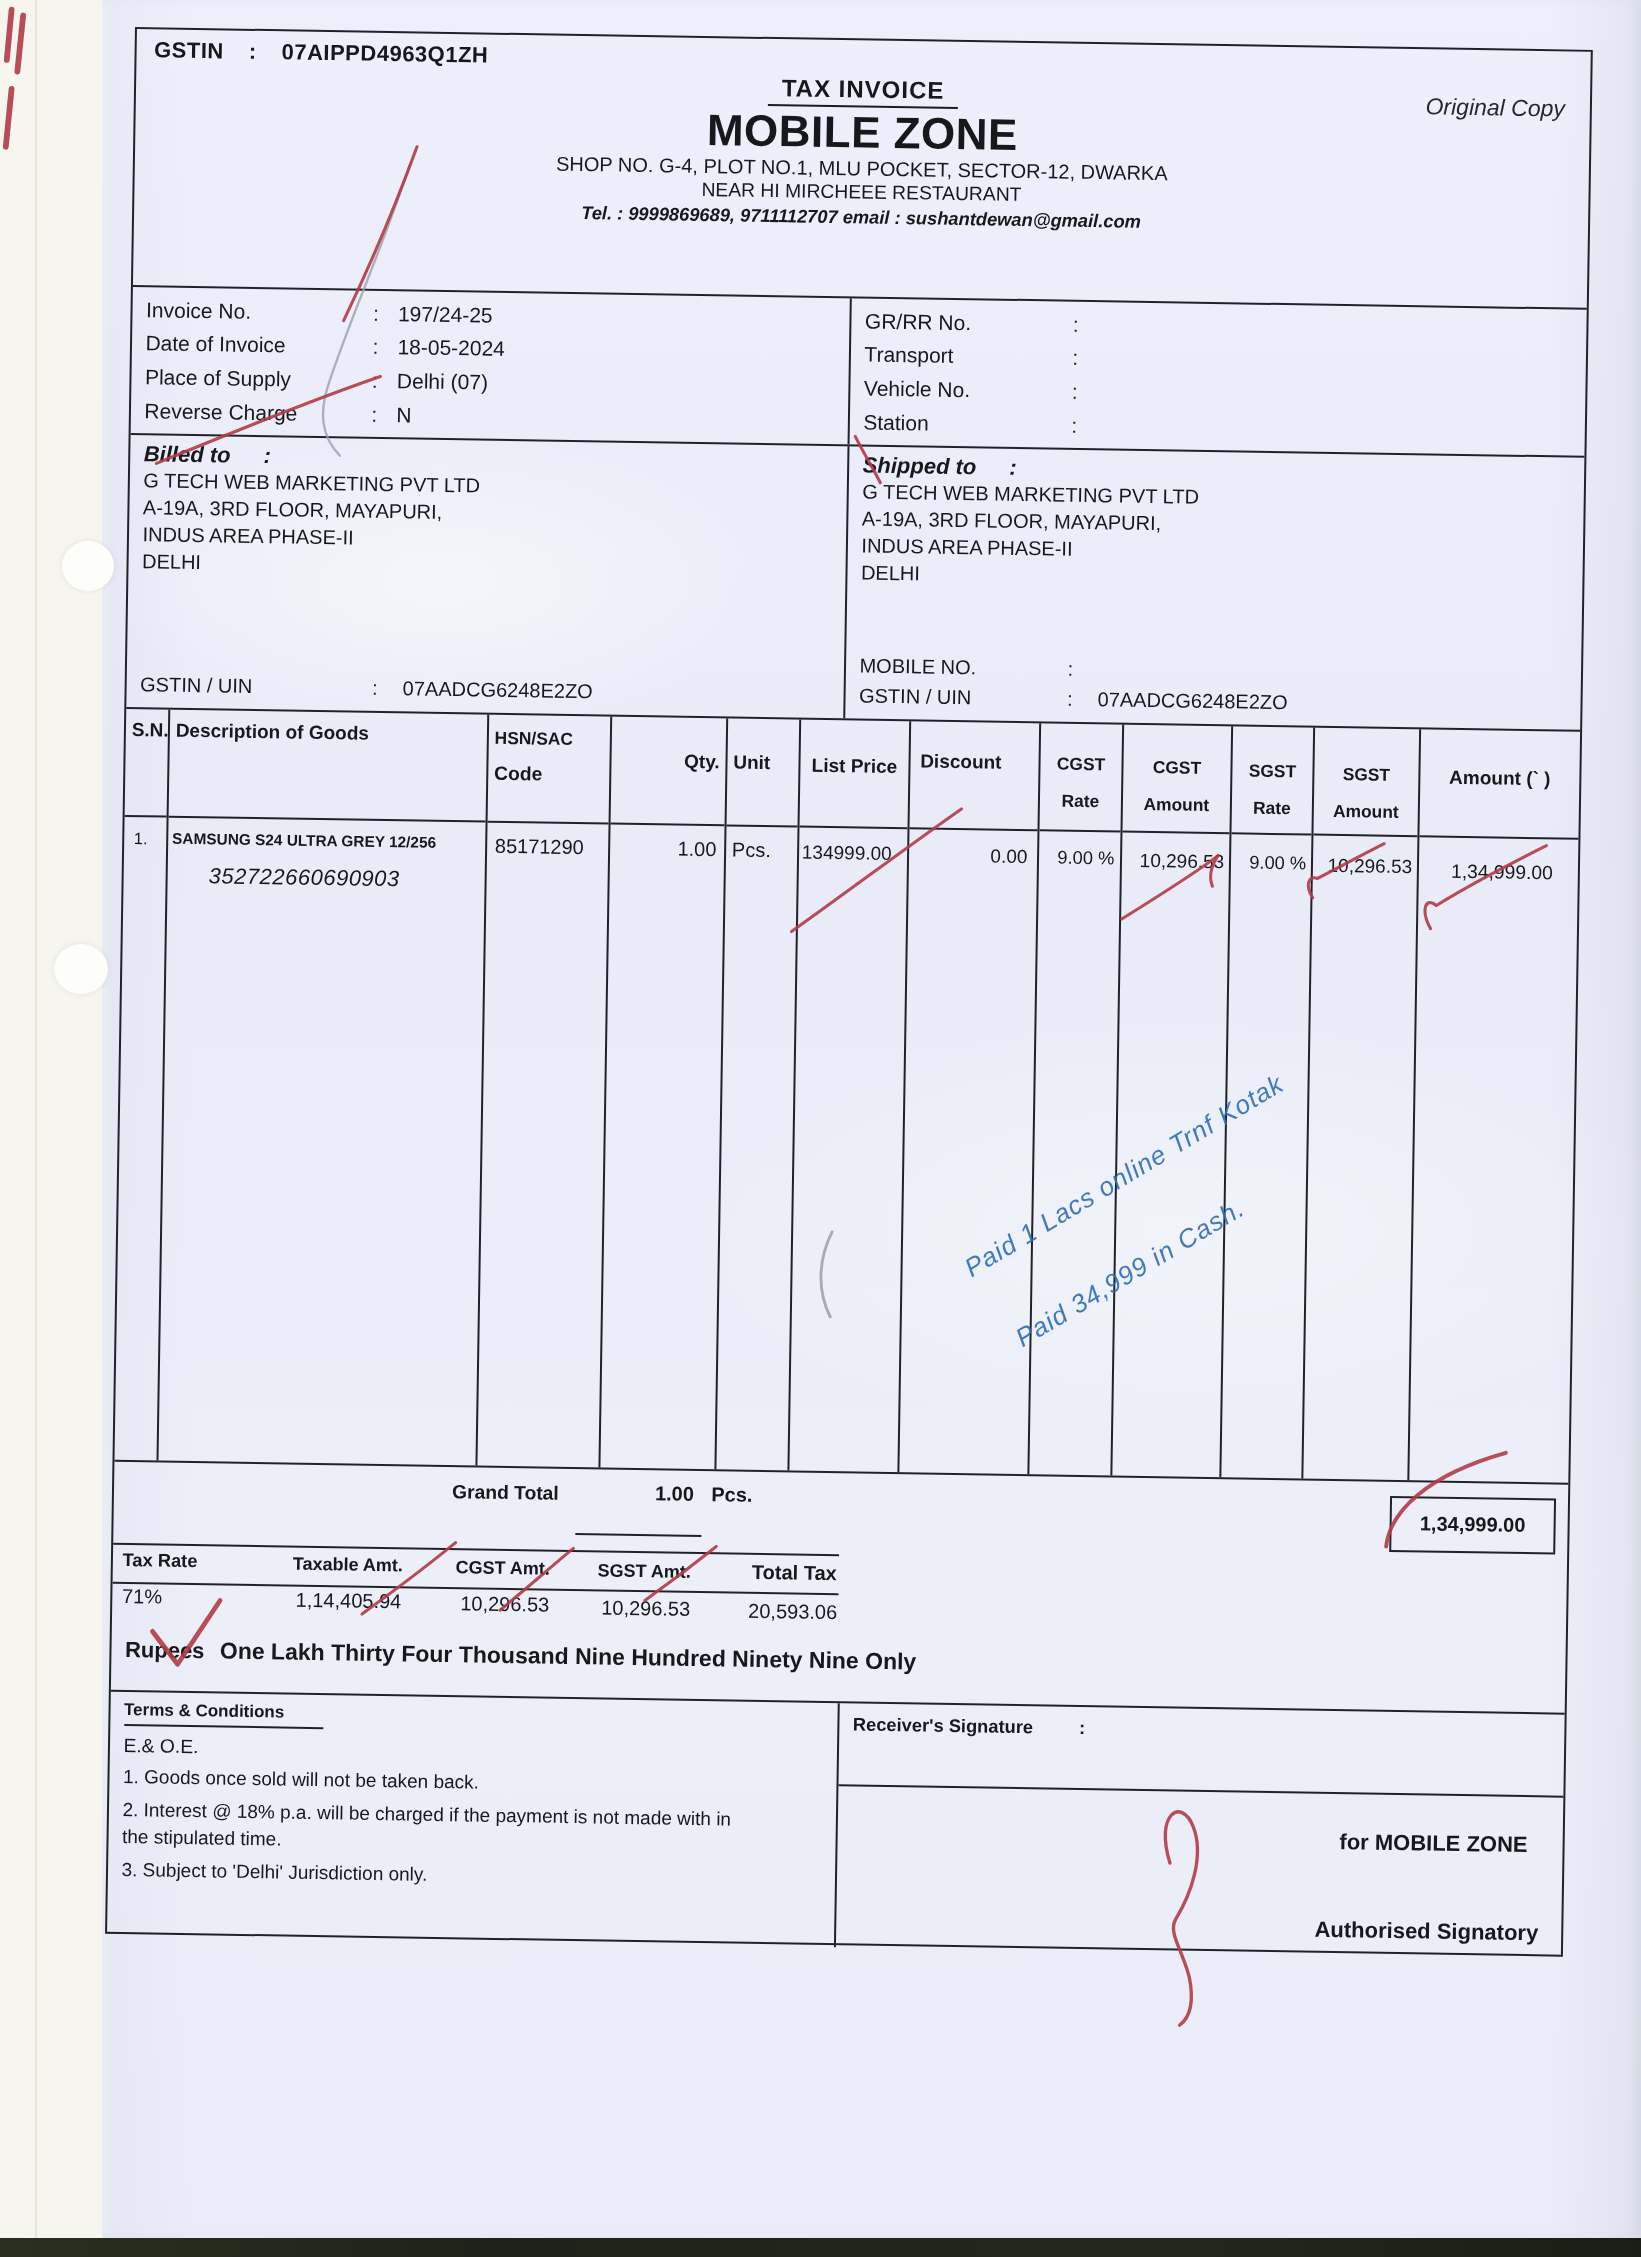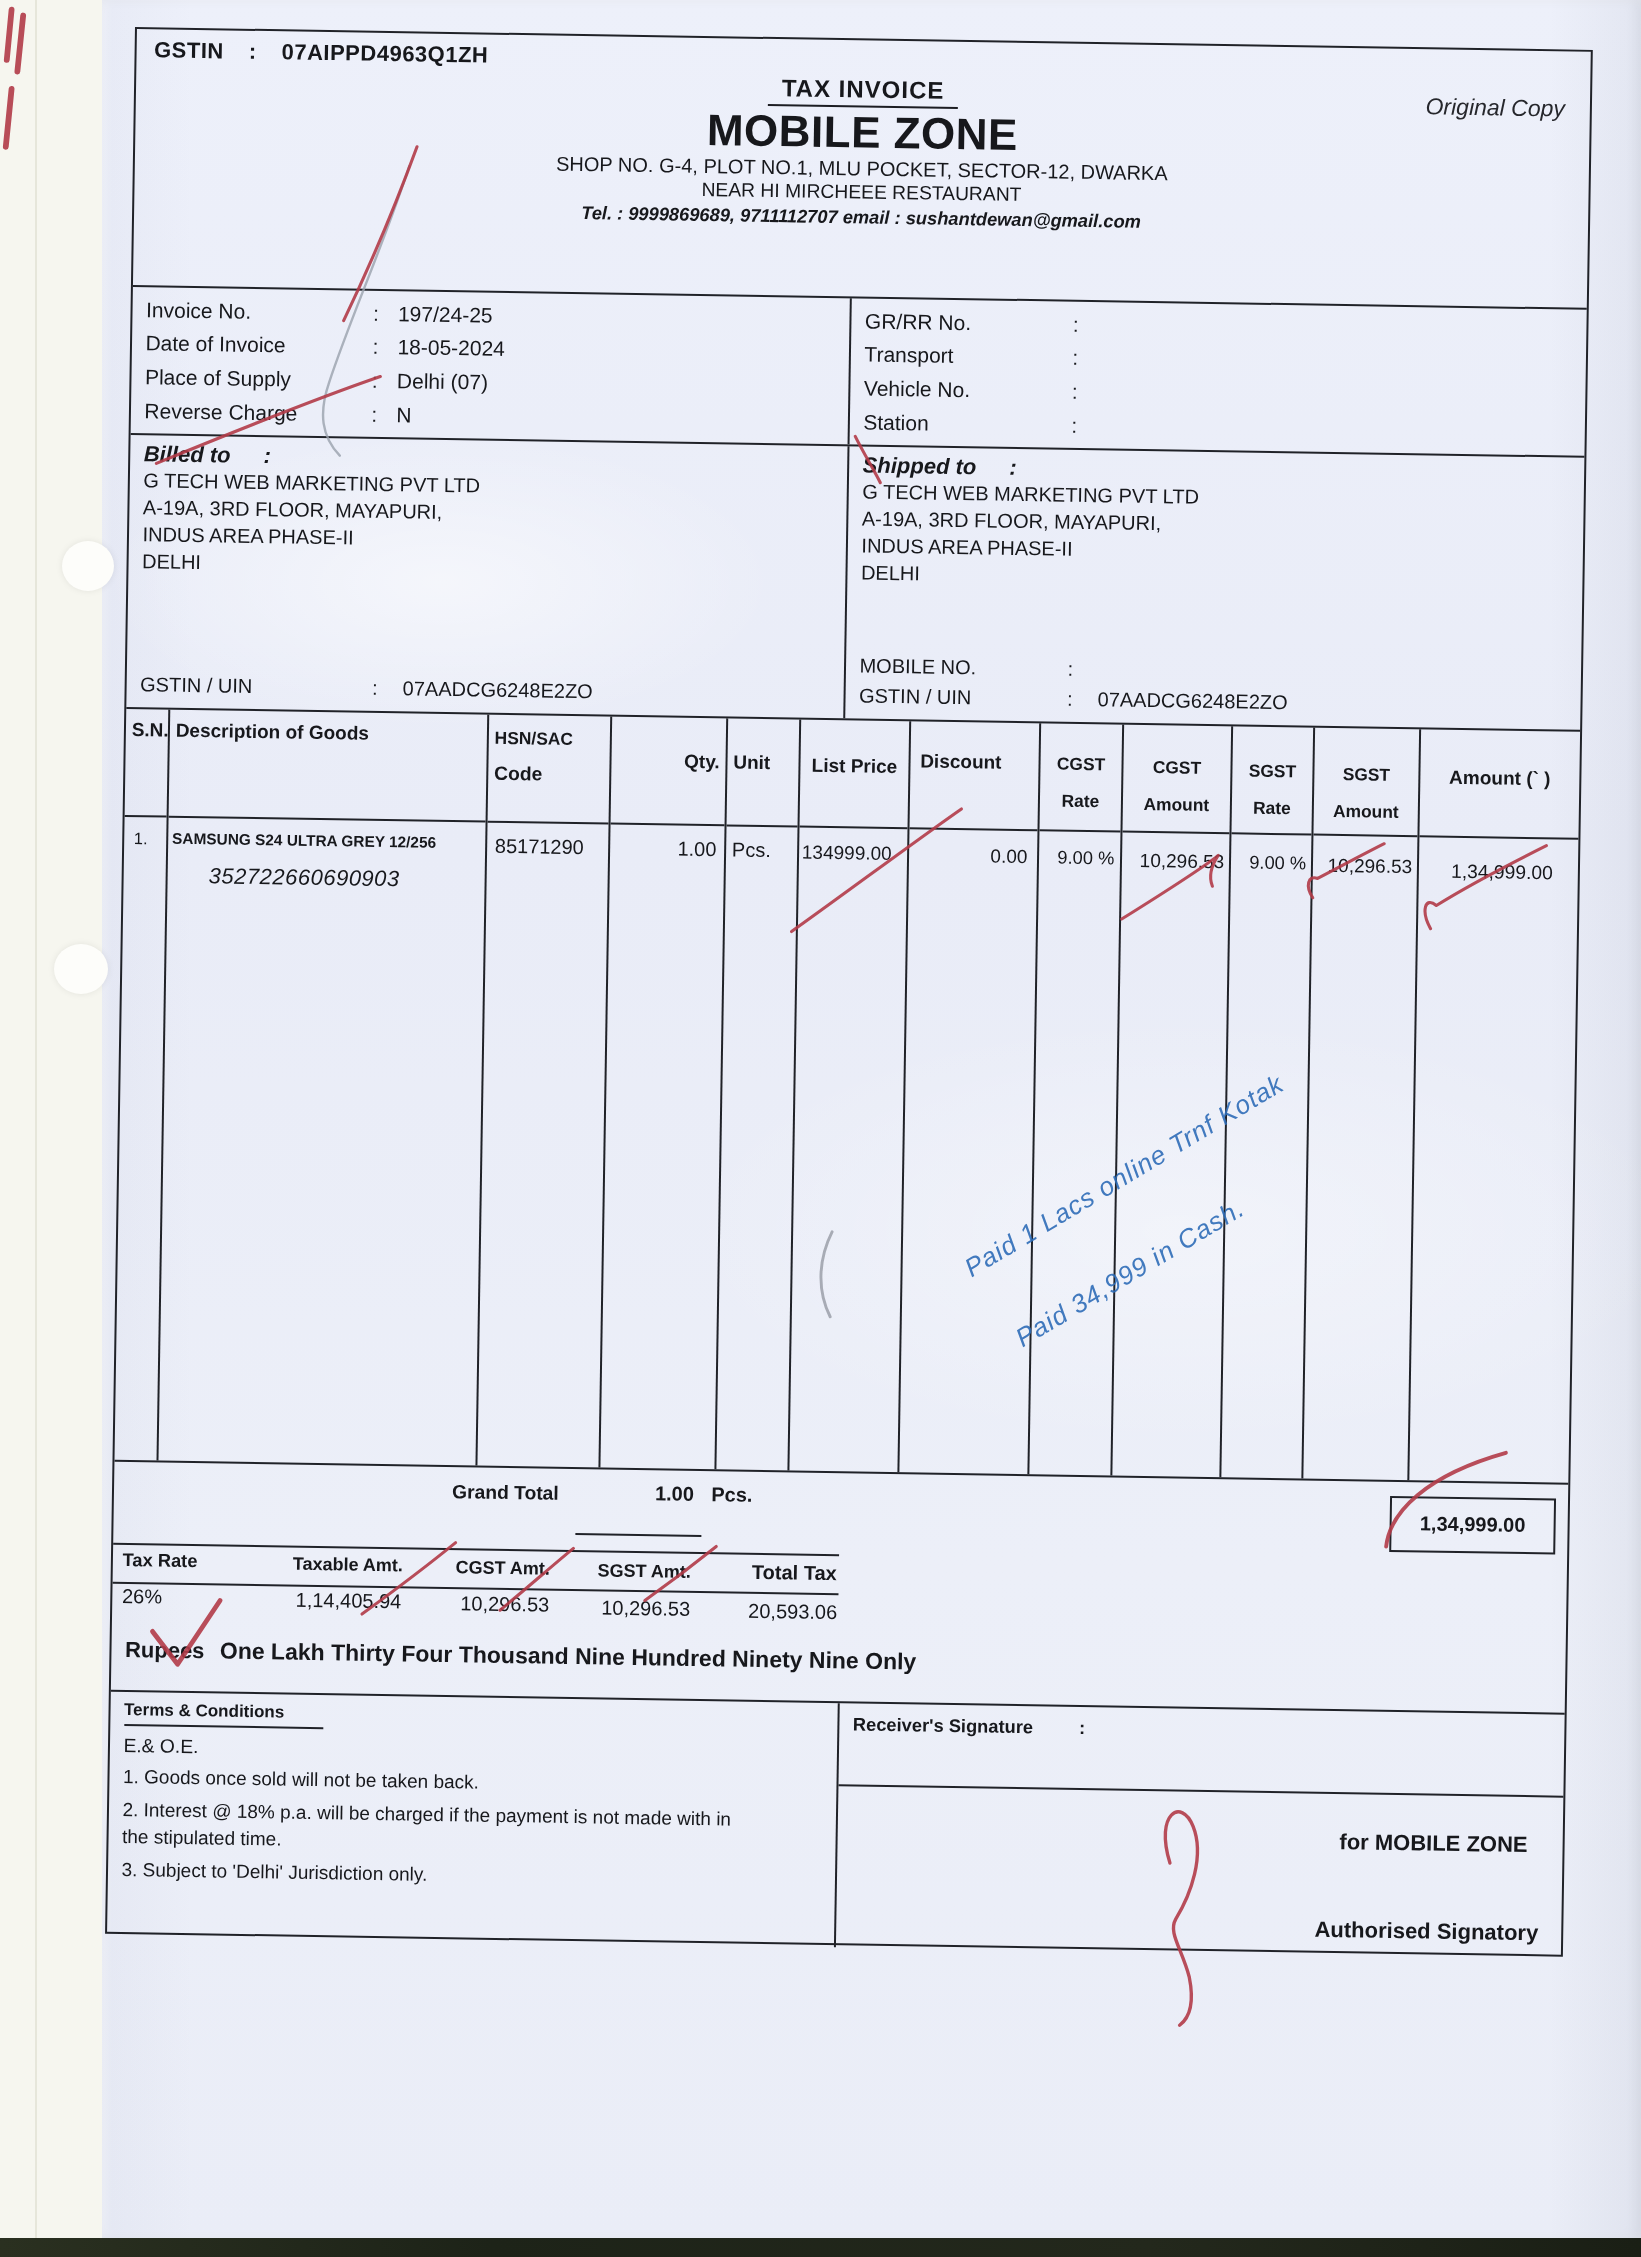--- a/index.html
+++ b/index.html
@@ -304,21 +304,21 @@
     </div>
 
     <div class="sec sec-tax">
       <div class="tax-topline"></div>
       <span class="tx" style="left:9.7px;top:5.8px;">Tax Rate</span>
       <span class="tx" style="left:145px;top:7.7px;width:145px;text-align:right;font-size:18px;">Taxable Amt.</span>
       <span class="tx" style="left:311px;top:8.7px;width:126px;text-align:right;font-size:18px;">CGST Amt.</span>
       <span class="tx" style="left:452px;top:9.7px;width:126px;text-align:right;font-size:18px;">SGST Amt.</span>
       <span class="tx" style="left:591px;top:7.7px;width:133px;text-align:right;font-size:20px;">Total Tax</span>
       <div class="tax-underline"></div>
-      <span class="txv" style="left:9.7px;top:42px;">26%</span>
+      <span class="txv" style="left:9.7px;top:42px;">71%</span>
       <span class="txv" style="left:135px;top:43px;width:154px;text-align:right;">1,14,405.94</span>
       <span class="txv" style="left:319px;top:44px;width:118px;text-align:right;">10,296.53</span>
       <span class="txv" style="left:460px;top:46px;width:118px;text-align:right;">10,296.53</span>
       <span class="txv" style="left:601px;top:47px;width:124px;text-align:right;">20,593.06</span>
     </div>
 
     <div class="sec sec-words">
       <span class="words-prefix">Rupees</span><span class="words-text">One Lakh Thirty Four Thousand Nine Hundred Ninety Nine Only</span>
     </div>
 

